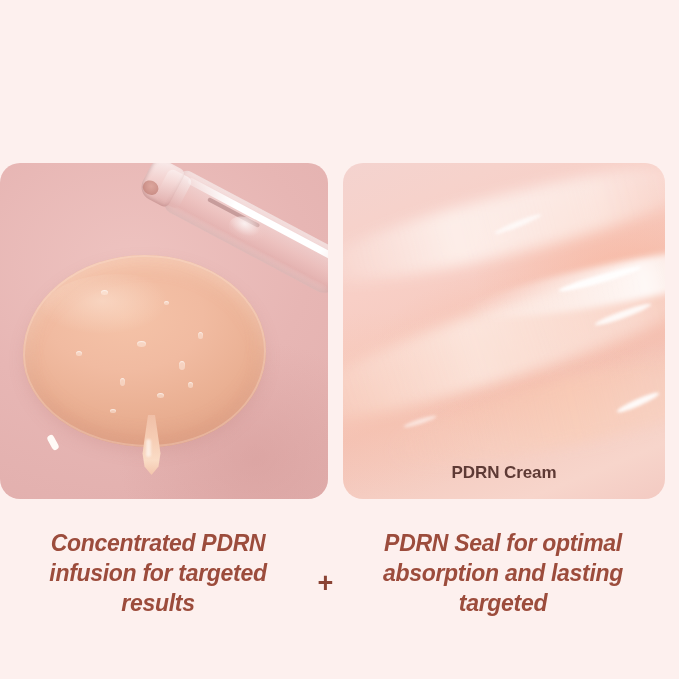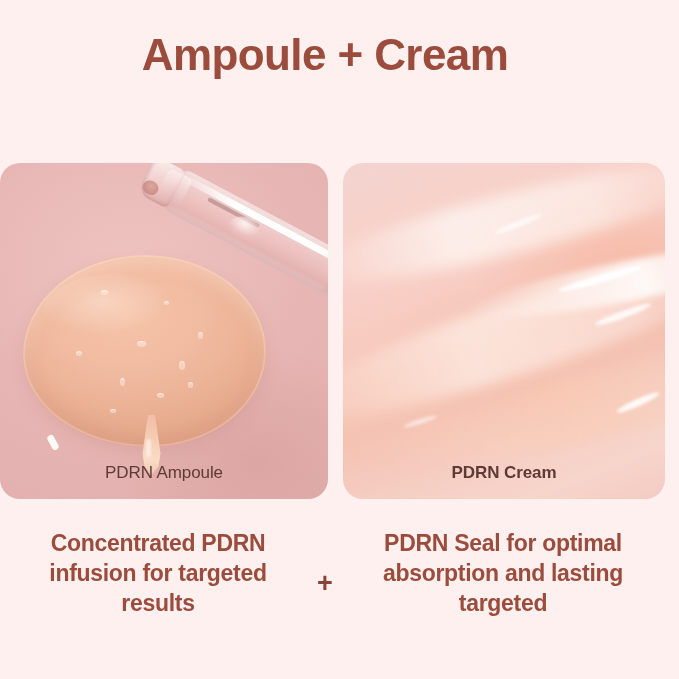--- a/index.html
+++ b/index.html
@@ -305,20 +305,21 @@
   .g4 { left: 272px; top: 236px; width: 46px; height: 7px; transform: rotate(-24deg); opacity: 0.9; }
   .g5 { left: 60px;  top: 256px; width: 34px; height: 5px; transform: rotate(-18deg); opacity: 0.55; }
 
   
   .benefits {
     position: absolute;
     left: 0;
     top: 528px;
     width: 679px;
     height: 130px;
+    font-style: italic;
   }
   .benefit {
     position: absolute;
     top: 0;
     color: #9c4c3c;
     font-weight: bold;
     font-size: 23px;
     line-height: 30px;
     text-align: center;
     letter-spacing: -0.3px;
@@ -334,21 +335,20 @@
     color: #8a4334;
     font-weight: bold;
     font-size: 27px;
     line-height: 27px;
   }
 </style>
 </head>
 <body>
 
 <div class="heading">
-  <div class="heading-line">Ampoule + Cream</div>
 </div>
 
 <div class="panels">
 
   <div class="panel panel-left">
     <div class="ampoule-bg"></div>
 
     <div class="blob">
       <div class="blob-rim"></div>
       <div class="blob-sheen"></div>
@@ -372,21 +372,20 @@
       <div class="dropper-tube"></div>
       <div class="dropper-gloss"></div>
       <div class="dropper-inner-line"></div>
       <div class="dropper-bubble"></div>
       <div class="dropper-neck"></div>
       <div class="dropper-tip">
         <div class="dropper-tip-hole"></div>
       </div>
     </div>
 
-    <div class="panel-caption">PDRN Ampoule</div>
   </div>
 
   <div class="panel panel-right">
     <div class="cream-bg"></div>
     <div class="cream-warm"></div>
     <div class="smear s1"></div>
     <div class="smear s2"></div>
     <div class="smear s3"></div>
     <div class="smear s4"></div>
     <div class="gloss-streak g1"></div>

